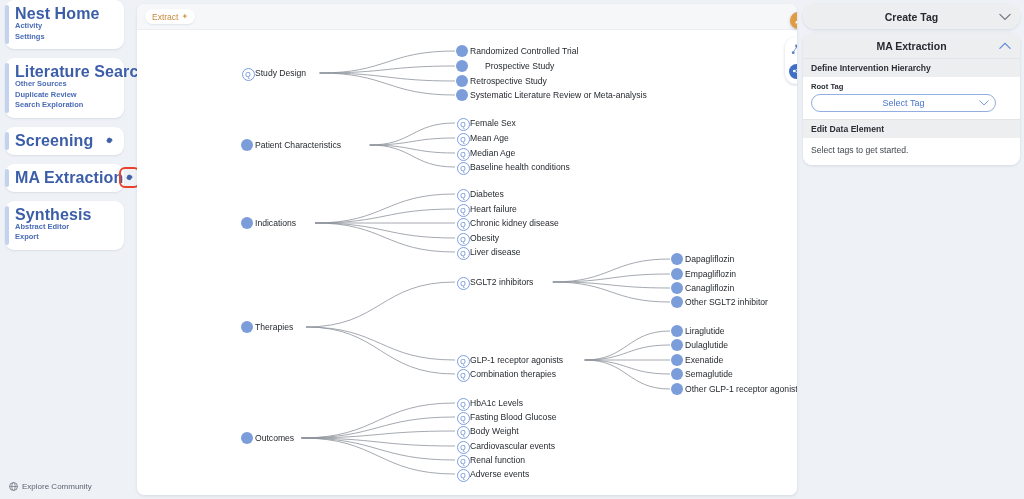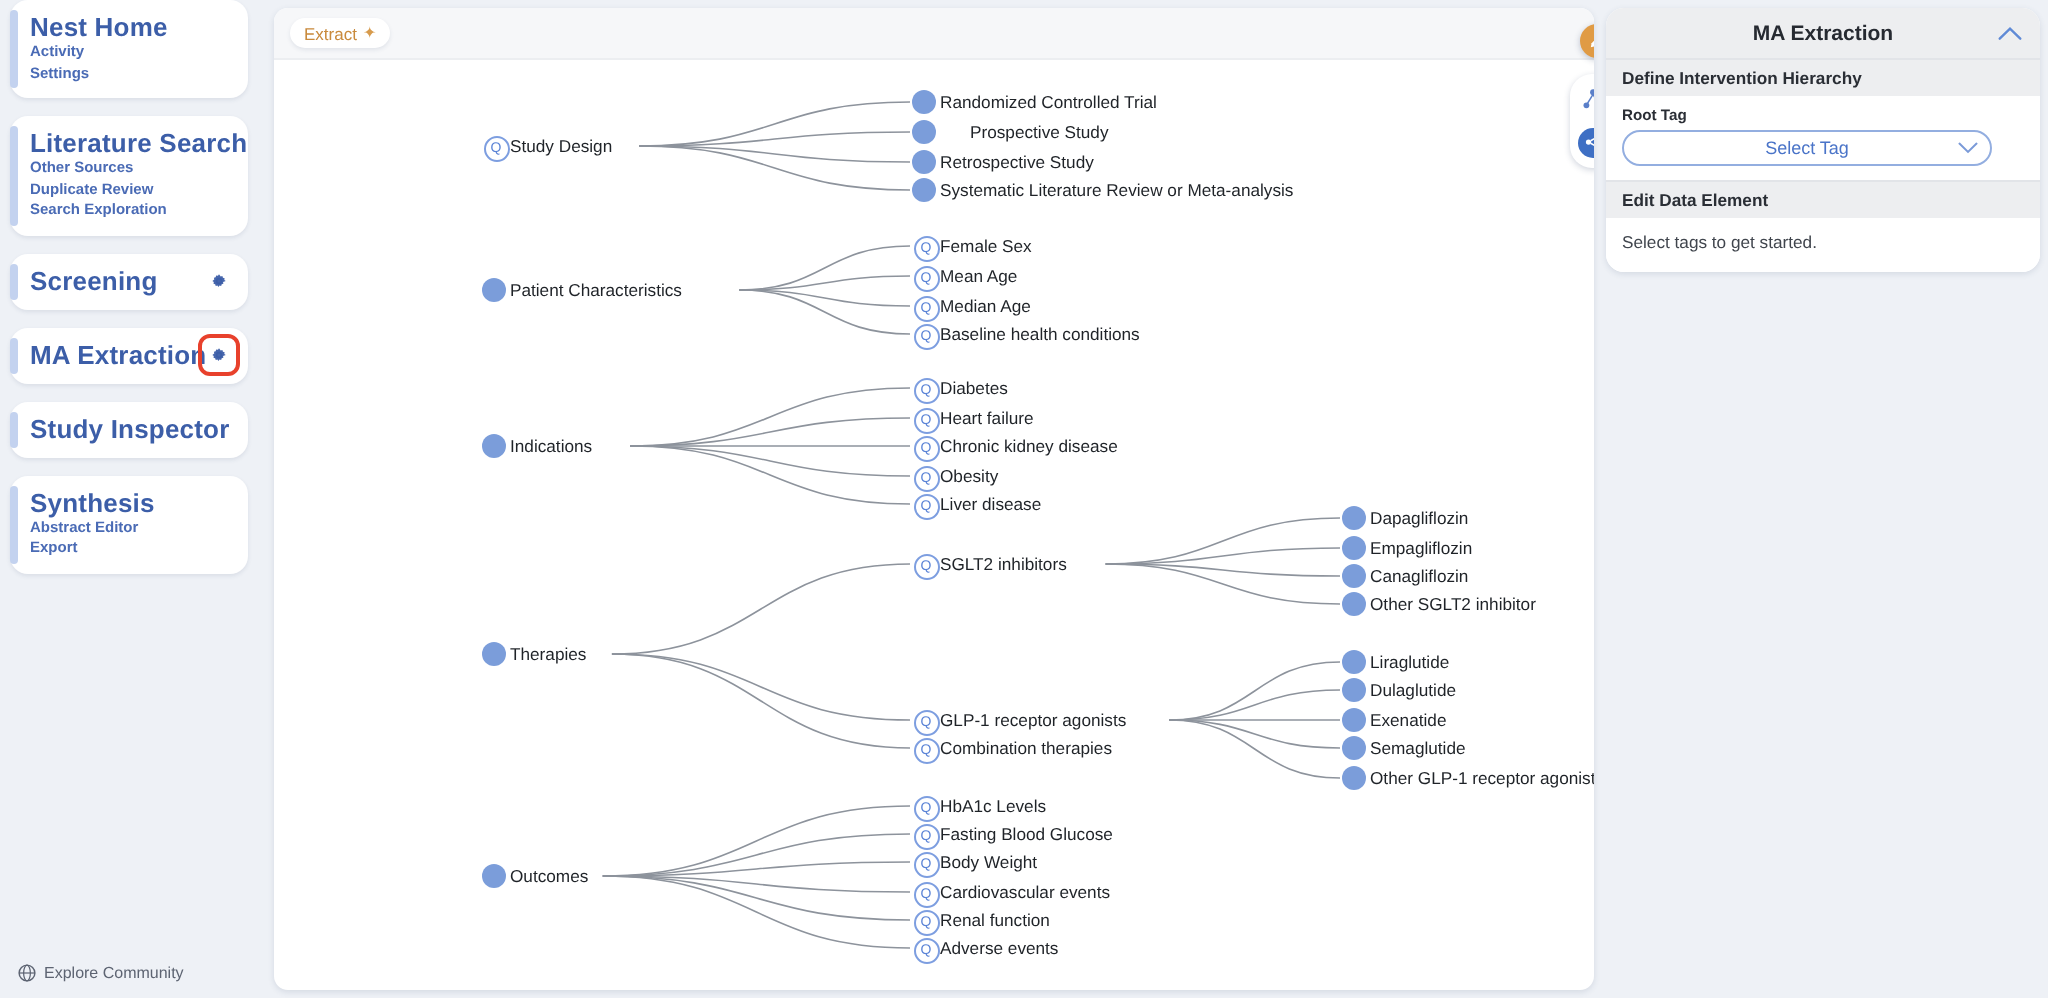--- a/index.html
+++ b/index.html
@@ -19,21 +19,21 @@
   .nav-group{
     position:relative;margin:0 7px 9px 5px;background:#ffffff;
     border-radius:9px;padding:6px 8px 7px 10px;
     box-shadow:0 1px 2px rgba(40,60,100,.10);
   }
   .nav-group .accent{
     position:absolute;left:0;top:5px;bottom:5px;width:4px;
     background:#c3d2ef;border-radius:3px;
   }
   .nav-title{
-    font-size:13px;font-weight:bold;color:#3c5ea8;
+    font-size:16px;font-weight:bold;color:#3c5ea8;
     letter-spacing:.1px;line-height:15px;white-space:nowrap;
   }
   .nav-sub{
     font-size:7.5px;font-weight:bold;color:#4a6bb5;
     line-height:10.5px;white-space:nowrap;
   }
   .nav-row{display:flex;align-items:center;justify-content:space-between;}
   .gear{
     width:13px;height:13px;border-radius:50%;
     display:flex;align-items:center;justify-content:center;flex:none;
@@ -172,26 +172,20 @@
         <div class="nav-group">
           <div class="accent"></div>
           <div class="nav-row">
             <div class="nav-title">MA Extraction</div>
             <div class="gear gear-hl">
               <svg viewBox="0 0 16 16">
                 <path d="M8 5.1a2.9 2.9 0 100 5.8 2.9 2.9 0 000-5.8zm0 4.3a1.4 1.4 0 110-2.8 1.4 1.4 0 010 2.8z" fill="#3c5ea8"></path>
                 <path d="M14 8l-1.3-.9.3-1.5-1.5-.5-.5-1.5-1.5.3L8 2.1 7.1 3.4l-1.6-.3-.5 1.5-1.5.5.3 1.5L2.1 8l1.3.9-.3 1.5 1.5.5.5 1.5 1.5-.3.9 1.3.9-1.3 1.5.3.5-1.5 1.5-.5-.3-1.5z" fill="#3c5ea8" opacity=".95"></path>
               </svg>
             </div>
-          </div>
-        </div>
-        <div class="nav-group">
-          <div class="accent"></div>
-          <div class="nav-row">
-            <div class="nav-title">Study Inspector</div>
           </div>
         </div>
         <div class="nav-group">
           <div class="accent"></div>
           <div class="nav-row">
             <div class="nav-title">Synthesis</div>
           </div>
           <div class="nav-sub">Abstract Editor</div>
           <div class="nav-sub">Export</div>
         </div>
@@ -353,20 +347,30 @@
             <line x1="5.3" y1="7" x2="10.4" y2="4.2" stroke="#ffffff" stroke-width="1.2"></line>
             <line x1="5.3" y1="9" x2="10.4" y2="11.8" stroke="#ffffff" stroke-width="1.2"></line>
           </svg>
         </span>
       </div>
     </div>
   </div>
 
   <div id="right">
 
+    <div class="card" id="create-tag-card">
+      <div class="card-head">
+        <span class="ht">Create Tag</span>
+        <span class="chev">
+          <svg width="12" height="8" viewBox="0 0 14 9">
+              <path d="M1 1.4L7 7.2 13 1.4" fill="none" stroke="#6e747e" stroke-width="1.4" stroke-linecap="round"></path>
+            </svg>
+        </span>
+      </div>
+    </div>
 
     <div class="card" id="ma-card">
       <div class="card-head">
         <span class="ht">MA Extraction</span>
         <span class="chev">
           <svg width="12" height="8" viewBox="0 0 14 9">
               <path d="M1 7.2L7 1.4 13 7.2" fill="none" stroke="#5f8ad6" stroke-width="1.4" stroke-linecap="round"></path>
             </svg>
         </span>
       </div>

